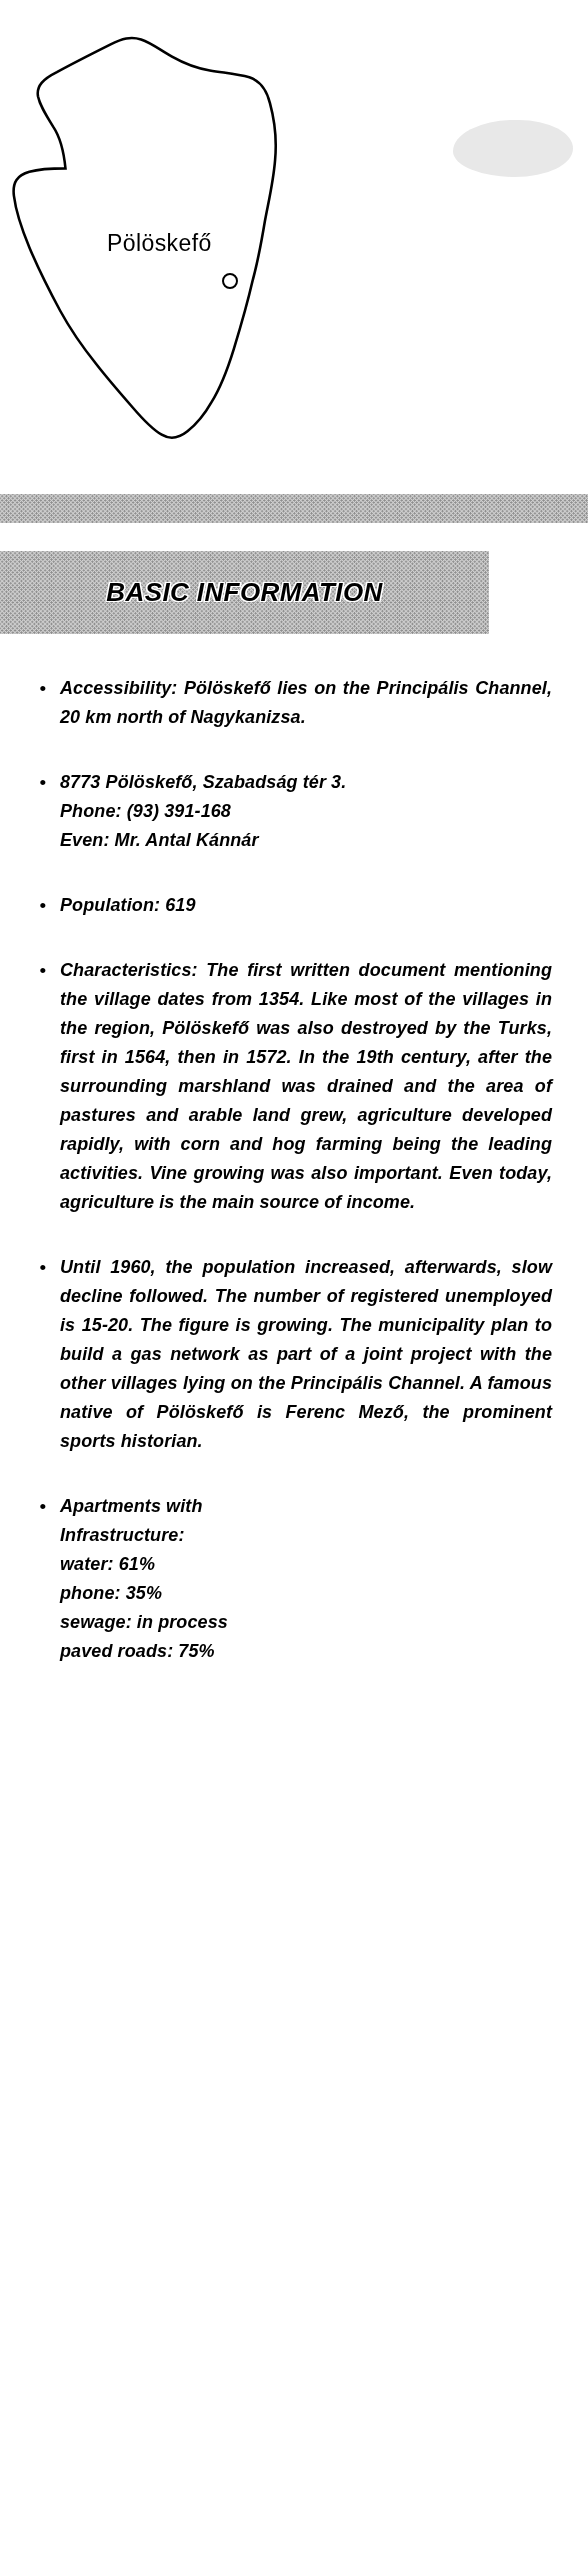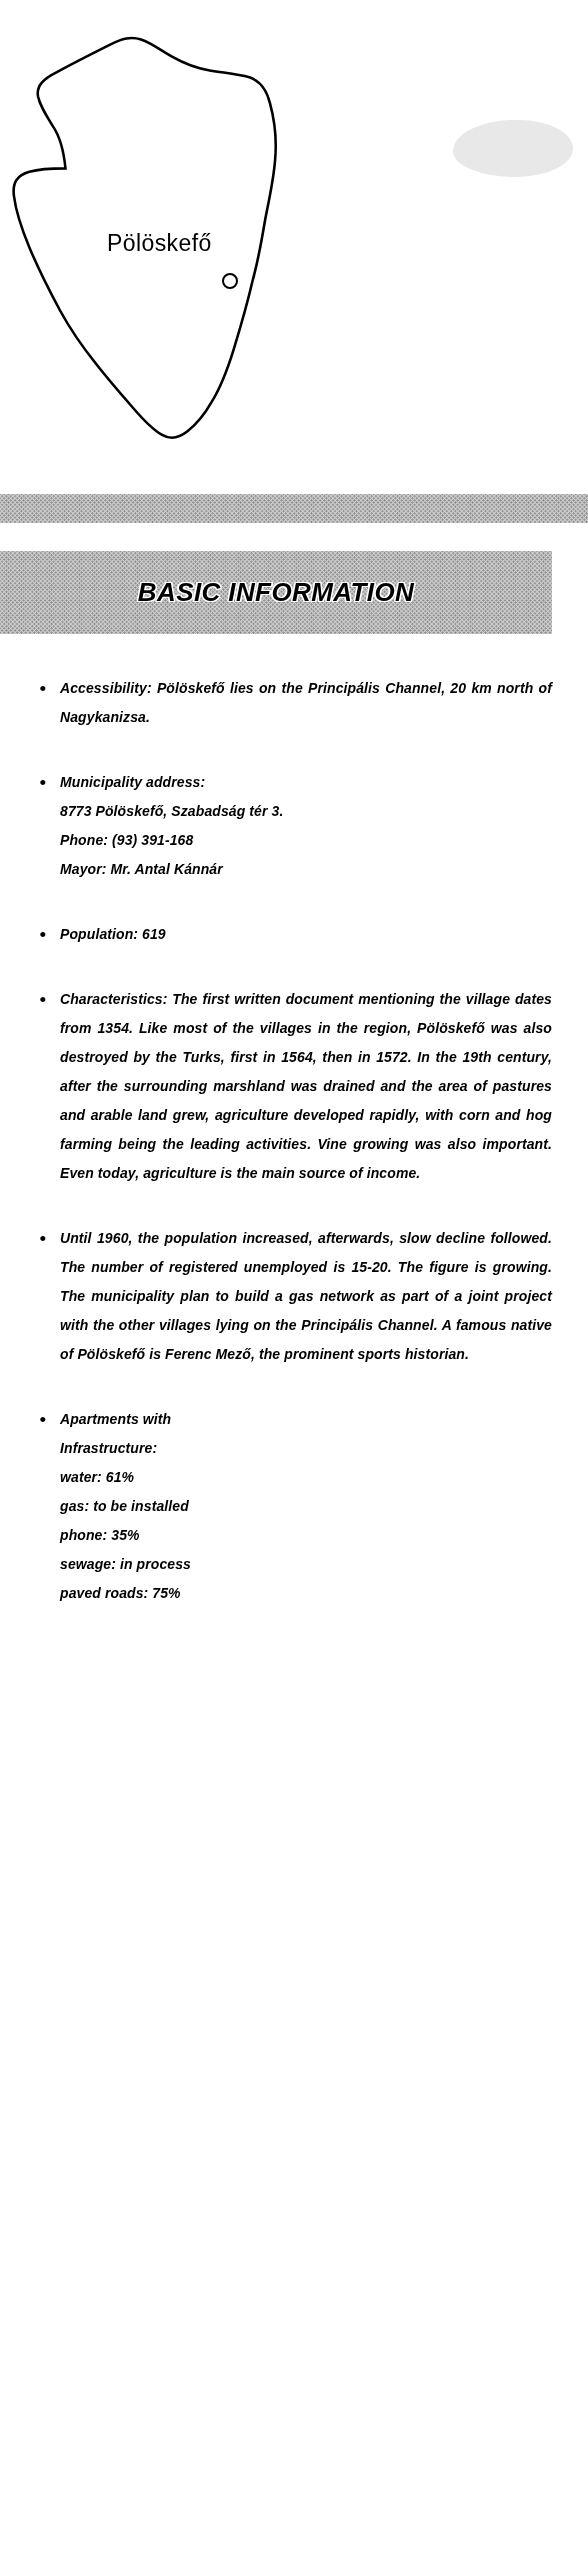--- a/index.html
+++ b/index.html
@@ -71,21 +71,21 @@
     background-image:
       radial-gradient(#8e8e8e 0.9px, transparent 1.1px),
       radial-gradient(#8e8e8e 0.9px, transparent 1.1px);
     background-size: 4.3px 4.3px, 4.3px 4.3px;
     background-position: 0 0, 2.1px 2.1px;
   }
   .spacer-white-1 { height: 27.5px; background: #fff; }
 
   .title-band {
     position: relative;
-    width: 552px;
+    width: 489px;
     height: 83px;
     background-color: #cfcfcf;
     background-image:
       radial-gradient(#8e8e8e 0.9px, transparent 1.1px),
       radial-gradient(#8e8e8e 0.9px, transparent 1.1px);
     background-size: 4.3px 4.3px, 4.3px 4.3px;
     background-position: 0 0, 2.1px 2.1px;
     display: flex;
     align-items: center;
     justify-content: center;
@@ -118,21 +118,21 @@
   .entry .bullet {
     flex: 0 0 24px;
     font-size: 19px;
     line-height: 29px;
     text-align: left;
     padding-left: 3.4px;
     box-sizing: border-box;
   }
   .entry .body {
     flex: 1 1 auto;
-    font-size: 14px;
+    font-size: 18px;
     font-weight: bold;
     font-style: italic;
     line-height: 29px;
     letter-spacing: 0.1px;
   }
   .justify { text-align: justify; text-justify: inter-word; }
   .lines div { white-space: pre; }
 
   .first-gap { margin-top: 40px; }
 </style>
@@ -183,24 +183,23 @@
   <div class="content">
 
     <div class="entry first-gap">
       <div class="bullet">•</div>
       <div class="body justify">Accessibility: Pölöskefő lies on the Principális Channel, 20 km north of Nagykanizsa.</div>
     </div>
 
     <div class="entry">
       <div class="bullet">•</div>
       <div class="body lines">
-        <div>Municipality address:</div>
         <div>8773 Pölöskefő, Szabadság tér 3.</div>
         <div>Phone: (93) 391-168</div>
-        <div>Mayor: Mr. Antal Kánnár</div>
+        <div>Even: Mr. Antal Kánnár</div>
       </div>
     </div>
 
     <div class="entry">
       <div class="bullet">•</div>
       <div class="body">Population: 619</div>
     </div>
 
     <div class="entry">
       <div class="bullet">•</div>
@@ -211,21 +210,20 @@
       <div class="bullet">•</div>
       <div class="body justify">Until 1960, the population increased, afterwards, slow decline followed. The number of registered unemployed is 15-20. The figure is growing. The municipality plan to build a gas network as part of a joint project with the other villages lying on the Principális Channel. A famous native of Pölöskefő is Ferenc Mező, the prominent sports historian.</div>
     </div>
 
     <div class="entry">
       <div class="bullet">•</div>
       <div class="body lines">
         <div>Apartments with</div>
         <div>Infrastructure:</div>
         <div>water: 61%</div>
-        <div>gas: to be installed</div>
         <div>phone: 35%</div>
         <div>sewage: in process</div>
         <div>paved roads: 75%</div>
       </div>
     </div>
 
   </div>
 </div>
 
 

